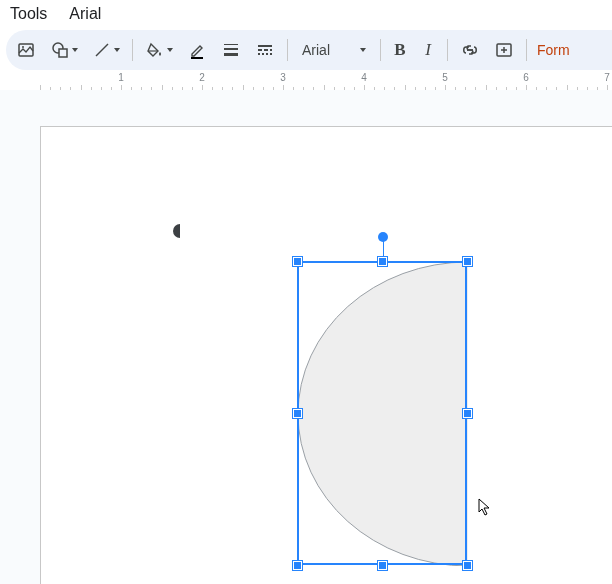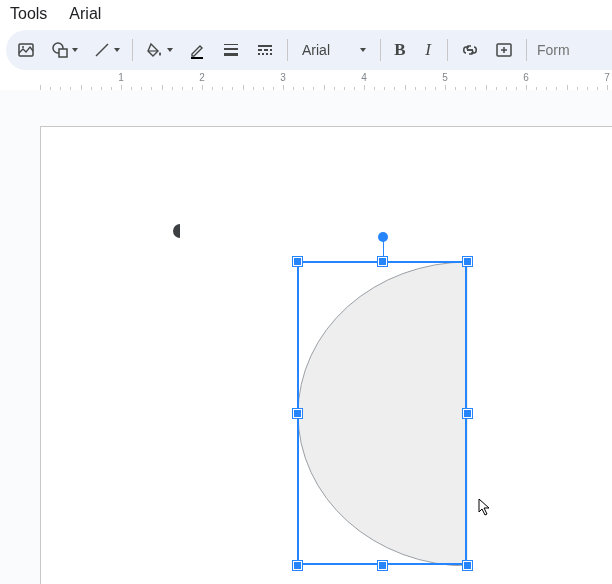--- a/index.html
+++ b/index.html
@@ -8,21 +8,21 @@
   .menubar { height: 28px; display: flex; align-items: center; padding: 0 8px; gap: 18px; background: #fff; color: #202124; font-size: 16px; }
   .menubar span { cursor: pointer; padding: 4px 2px; }
   
   .toolbar { height: 40px; background: #edf2fa; border-radius: 24px 0 0 24px; margin: 2px 0 2px 6px; display: flex; align-items: center; padding: 0 4px; gap: 2px; }
   .tbtn { width: 32px; height: 28px; display: flex; align-items: center; justify-content: center; border-radius: 4px; cursor: pointer; }
   .dd-caret { width: 0; height: 0; border-left: 3px solid transparent; border-right: 3px solid transparent; border-top: 4px solid #444746; margin-left: 2px; }
   .sep { width: 1px; height: 22px; background: #c7c7c7; margin: 0 4px; }
   .font-picker { display: flex; align-items: center; gap: 28px; padding: 0 8px; font-size: 14px; color: #444746; cursor: pointer; }
   .bold { font-weight: bold; font-family: 'Times New Roman', serif; width: 26px; text-align: center; font-size: 17px; cursor: pointer; color: #444746; }
   .italic { font-style: italic; font-family: 'Times New Roman', serif; width: 26px; text-align: center; font-size: 17px; cursor: pointer; color: #444746; }
-  .form-txt { font-size: 14px; padding: 0 4px; color: #737373; cursor: pointer; }
+  .form-txt { font-size: 14px; padding: 0 4px; color: #c2410c; cursor: pointer; }
   
   .ruler-wrap { height: 20px; position: relative; border-bottom: 1px solid #e8eaed; overflow: hidden; background: #fff; }
   .ruler { position: absolute; left: 40px; right: 0; height: 100%; }
   .ruler-line { position: absolute; bottom: 0; width: 1px; background: #c7c7c7; }
   .ruler-num { position: absolute; top: 0; font-size: 10px; color: #80868b; transform: translateX(-50%); }
   
   .canvas-area { position: absolute; top: 90px; left: 0; right: 0; bottom: 0; background: #f9fbfd; overflow: hidden; }
   .page { position: absolute; left: 40px; top: 36px; width: 700px; height: 900px; background: #fff; border: 1px solid #c7c7c7; border-right: none; }
   
   .shape-arc { position: absolute; }

